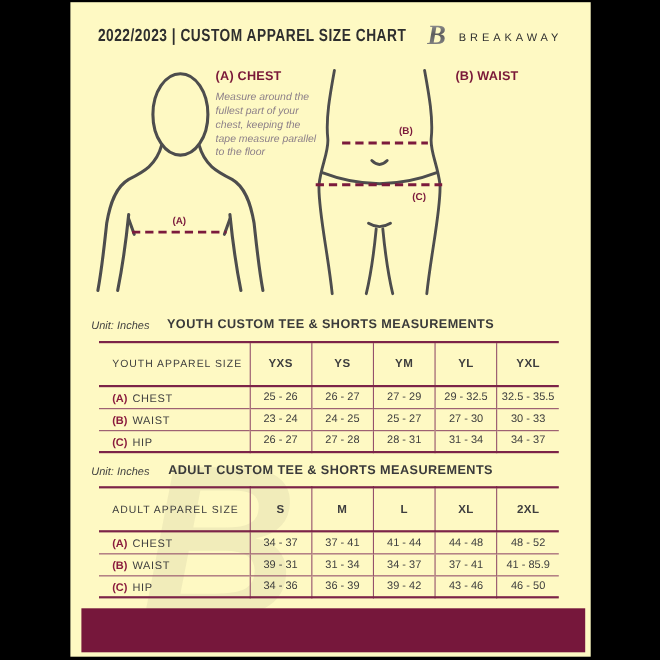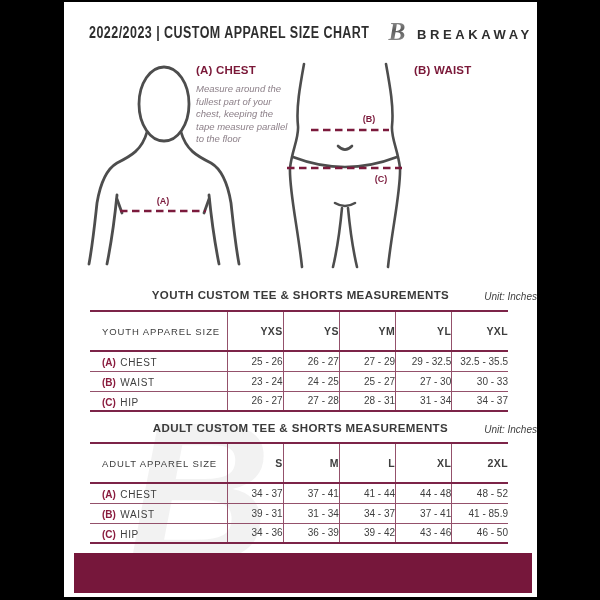--- a/index.html
+++ b/index.html
@@ -2,30 +2,30 @@
 <html><head>
 <meta charset="utf-8">
 <style>
   html,body{margin:0;padding:0;}
   body{
     width:600px;height:600px;background:#000;position:relative;overflow:hidden;
     font-family:"Liberation Sans",sans-serif;
   }
   .page{
     position:absolute;left:64px;top:2px;width:473px;height:595px;
-    background:#ffffff;overflow:hidden;
+    background:#fef9c3;overflow:hidden;
   }
   
   .header-title{
     position:absolute;left:25px;top:22px;
     font-size:16px;font-weight:bold;color:#2e2e2e;letter-spacing:.6px;
     transform:scaleX(.78);transform-origin:left center;white-space:nowrap;
   }
   .brand-lockup{position:absolute;left:316px;top:13px;display:flex;align-items:center;}
-  .brand-name{font-size:13px;font-weight:bold;color:#2e2e2e;letter-spacing:3.6px;margin-left:5px;margin-top:6px;}
+  .brand-name{font-size:10px;font-weight:normal;color:#2e2e2e;letter-spacing:3.6px;margin-left:5px;margin-top:6px;}
   
   .guide{position:absolute;width:112px;}
   .guide-chest{left:132px;top:62px;}
   .guide-waist{left:350px;top:62px;}
   .guide-hips{left:350px;top:171px;}
   .guide h3{
     margin:0 0 7px 0;font-size:11.5px;font-weight:bold;color:#7a1838;letter-spacing:.2px;
   }
   .guide p{
     margin:0;font-size:9.5px;font-style:italic;color:#8d8089;line-height:1.32;
@@ -34,34 +34,34 @@
   
   .fig{position:absolute;}
   .fig-torso{left:21px;top:60px;}
   .fig-lower{left:221px;top:60px;}
   
   .section-title{
     position:absolute;left:0;width:473px;text-align:center;
     font-size:11.5px;font-weight:bold;color:#3a3a3a;letter-spacing:.4px;margin-top:12px;
   }
   .section-unit{
-    position:absolute;left:0;width:473px;text-align:right;
-    font-size:10px;font-style:italic;color:#3f3f3f;
+    position:absolute;left:0;width:473px;text-align:left;
+    font-size:10px;font-style:italic;color:#3f3f3f;padding-left:19px;
   }
   .youth-title{top:275px;} .youth-unit{top:289px;}
   .adult-title{top:408px;} .adult-unit{top:422px;}
   .size-table{
     position:absolute;left:26px;width:418px;border-collapse:collapse;table-layout:fixed;
     color:#3e3e3e;
   }
   .youth-table{top:308px;} .adult-table{top:440px;}
   .size-table{border-top:2px solid #7c2448;border-bottom:2px solid #7c2448;}
   .size-table thead tr{border-bottom:2px solid #7c2448;}
   .size-table tbody tr + tr{border-top:1px solid #94516b;}
-  .size-table th + th, .size-table td + td{border-left:1px solid #94516b;text-align:right;}
+  .size-table th + th, .size-table td + td{border-left:1px solid #94516b;}
   .size-table th, .size-table td{padding:0;text-align:center;vertical-align:middle;}
   .size-table thead tr{height:40px;}
   .size-table tbody tr{height:20px;}
   .col-label{width:137px;}
   .size-table .lbl-cell{text-align:left;padding-left:12px;}
   .apparel-size-head{font-size:9.5px;font-weight:normal;letter-spacing:.9px;color:#3e3e3e;}
   .size-head{font-size:10.5px;font-weight:bold;letter-spacing:.4px;}
   .row-prefix{font-weight:bold;color:#8a1c3e;font-size:10px;}
   .row-label{font-size:10px;letter-spacing:.6px;}
   .val-cell{font-size:10px;}

